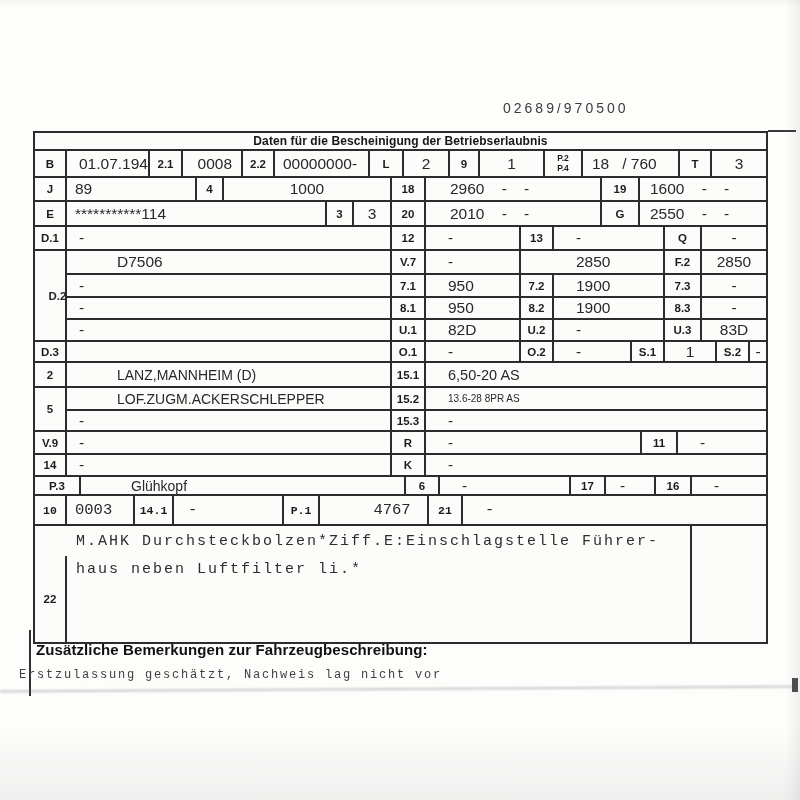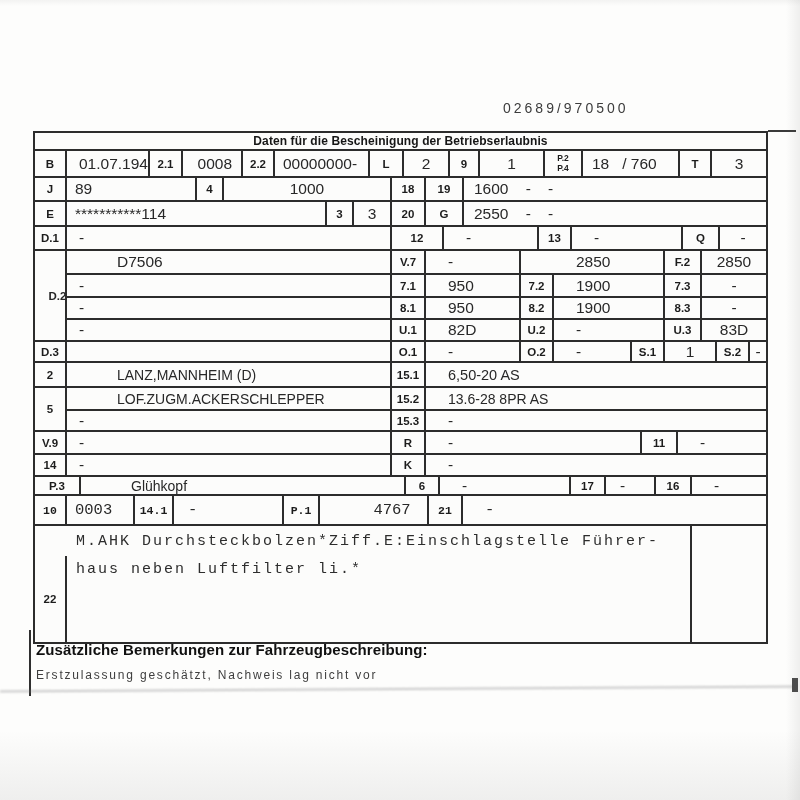--- a/index.html
+++ b/index.html
@@ -57,22 +57,22 @@
   .a-r{justify-content:flex-end;padding-right:9px;}
   .mono{
     font-family:"Liberation Mono","DejaVu Sans Mono",monospace;
     font-size:15px;letter-spacing:2px;line-height:1.85;white-space:pre-line;
     align-items:flex-start;padding:2px 0 0 9px;color:#2d2d2d;
   }
 
   
   .remarks-heading{position:absolute;left:36px;top:641px;font-weight:bold;font-size:15px;color:#101010;letter-spacing:0.1px;}
   .remarks-text{
-    position:absolute;left:36px;top:668px;
-    font-family:Liberation Sans, sans-serif;
+    position:absolute;left:19px;top:668px;
+    font-family:Liberation Mono, monospace;
     font-size:12px;letter-spacing:1.8px;color:#3e3e3e;
   }
 </style>
 </head>
 <body>
 
 <div class="page">
 
   <div class="doc-number">
     <span>02689/970500</span>
@@ -99,36 +99,38 @@
           <div class="cell val" style="width: 97px; padding-left: 9px;">18   / 760</div>
           <div class="cell lab" style="width: 32px;">T</div>
           <div class="cell val a-c" style="flex: 1 1 0%; width: auto;">3</div>
         </div>
         <div class="t-row" style="height: 24px;">
           <div class="cell lab" style="width: 32px;">J</div>
           <div class="cell val" style="width: 130px; padding-left: 8px;">89</div>
           <div class="cell lab" style="width: 27px;">4</div>
           <div class="cell val a-c" style="width: 168px;">1000</div>
           <div class="cell lab" style="width: 34px;">18</div>
+          <div class="cell val" style="width: 176px; padding-left: 24px;">2960    -    -</div>
           <div class="cell lab" style="width: 38px;">19</div>
           <div class="cell val" style="flex: 1 1 0%; width: auto; padding-left: 10px;">1600    -    -</div>
         </div>
         <div class="t-row" style="height: 25px;">
           <div class="cell lab" style="width: 32px;">E</div>
           <div class="cell val" style="width: 260px; padding-left: 8px;">***********114</div>
           <div class="cell lab" style="width: 27px;">3</div>
           <div class="cell val a-c" style="width: 38px;">3</div>
           <div class="cell lab" style="width: 34px;">20</div>
+          <div class="cell val" style="width: 176px; padding-left: 24px;">2010    -    -</div>
           <div class="cell lab" style="width: 38px;">G</div>
           <div class="cell val" style="flex: 1 1 0%; width: auto; padding-left: 10px;">2550    -    -</div>
         </div>
         <div class="t-row" style="height: 24px;">
           <div class="cell lab" style="width: 32px;">D.1</div>
           <div class="cell val" style="width: 325px; padding-left: 12px;">-</div>
-          <div class="cell lab" style="width: 52px; text-align: center;">12</div>
+          <div class="cell lab" style="width: 34px; text-align: center;">12</div>
           <div class="cell val" style="width: 95px; padding-left: 22px;">-</div>
           <div class="cell lab" style="width: 33px;">13</div>
           <div class="cell val" style="width: 111px; padding-left: 22px;">-</div>
           <div class="cell lab" style="width: 37px;">Q</div>
           <div class="cell val a-c" style="flex: 1 1 0%; width: auto;">-</div>
         </div>
         <div class="t-group">
           <div class="cell g-label" style="justify-content: center; padding-left: 15px;">D.2</div>
           <div class="g-rows">
             <div class="t-row" style="height: 24px;">
@@ -186,21 +188,21 @@
           <div class="cell val" style="width: 325px; padding-left: 50px; font-size: 14px;">LANZ,MANNHEIM (D)</div>
           <div class="cell lab" style="width: 34px;">15.1</div>
           <div class="cell val" style="flex: 1 1 0%; width: auto; padding-left: 22px; font-size: 14.5px;">6,50-20 AS</div>
         </div>
         <div class="t-group">
           <div class="cell g-label" style="justify-content: center;">5</div>
           <div class="g-rows">
             <div class="t-row" style="height: 23px;">
               <div class="cell val" style="width: 325px; padding-left: 50px; font-size: 14px;">LOF.ZUGM.ACKERSCHLEPPER</div>
               <div class="cell lab" style="width: 34px;">15.2</div>
-              <div class="cell val" style="flex: 1 1 0%; width: auto; padding-left: 22px; font-size: 14px; text-align: right;">13.6-28 8PR AS</div>
+              <div class="cell val" style="flex: 1 1 0%; width: auto; padding-left: 22px; font-size: 10px; text-align: right;">13.6-28 8PR AS</div>
             </div>
             <div class="t-row" style="height: 19px;">
               <div class="cell val" style="width: 325px; padding-left: 12px;">-</div>
               <div class="cell lab" style="width: 34px;">15.3</div>
               <div class="cell val" style="flex: 1 1 0%; width: auto; padding-left: 22px;">-</div>
             </div>
           </div>
         </div>
         <div class="t-row" style="height: 23px;">
           <div class="cell lab" style="width: 32px;">V.9</div>

